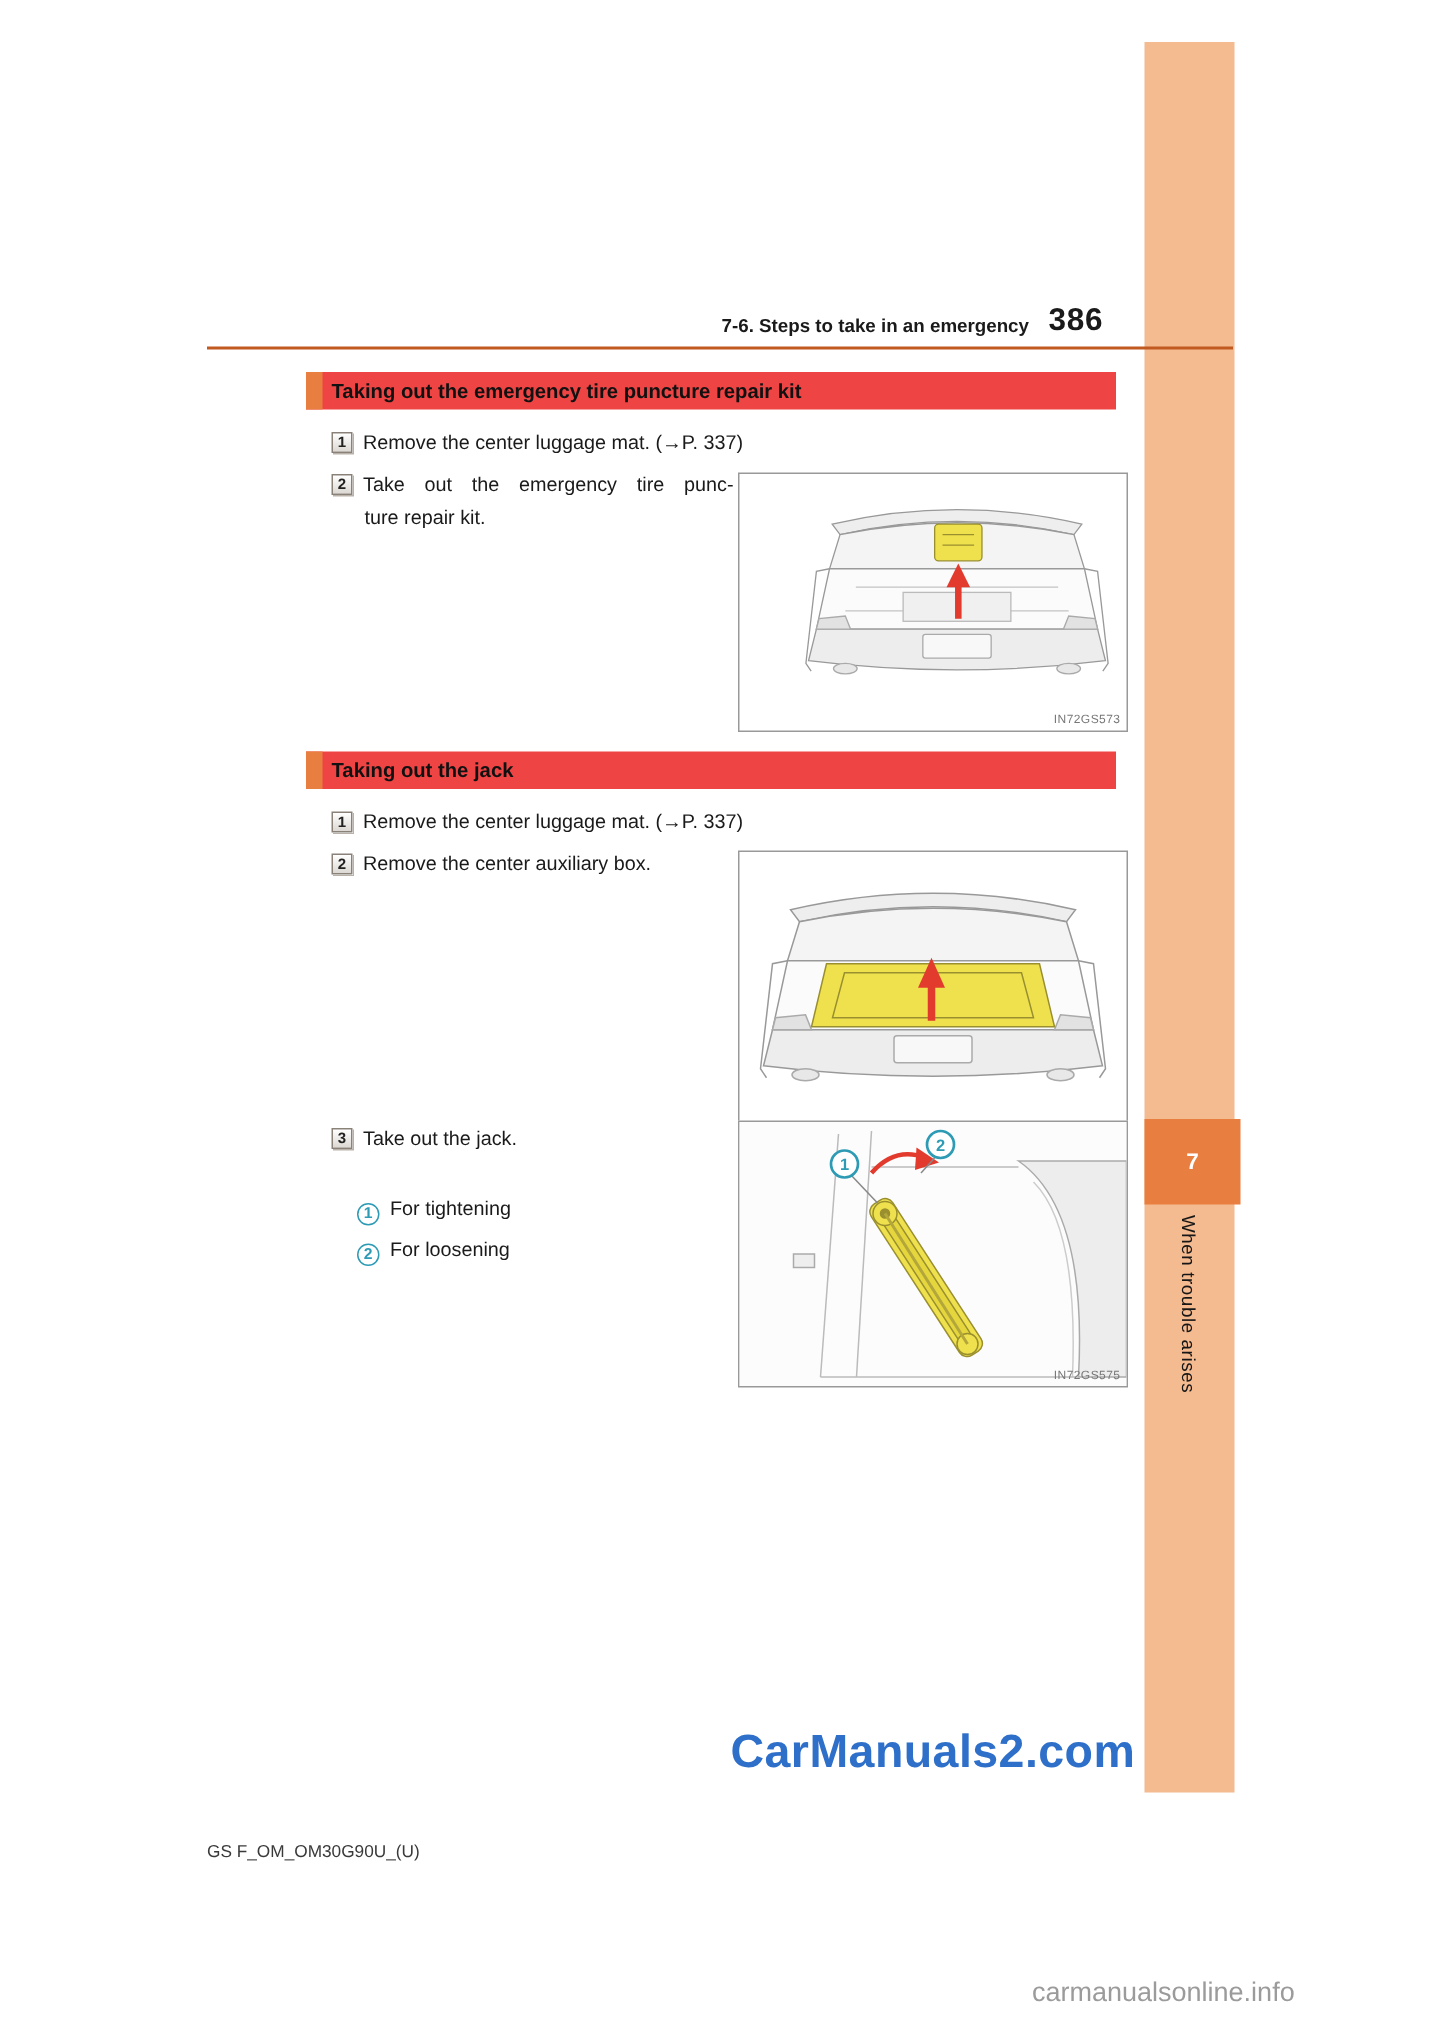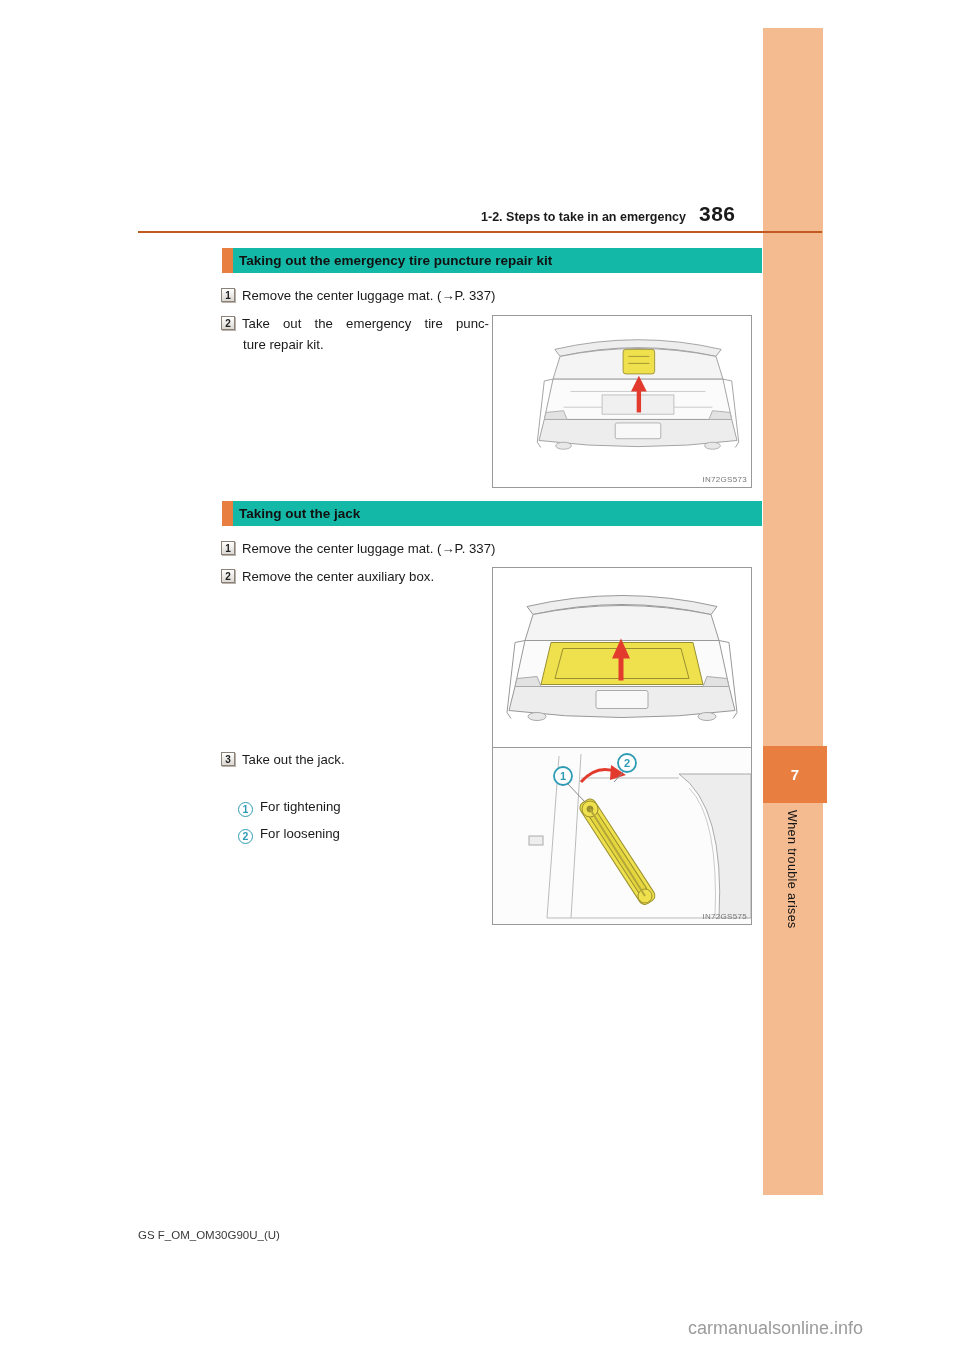--- a/index.html
+++ b/index.html
@@ -12,21 +12,21 @@
   .chapter-tab { position:absolute; left:763px; top:746px; width:64px; height:57px; background:#E87E40;
                  color:#fff; font-weight:bold; font-size:15px; display:flex; align-items:center; justify-content:center; }
   .chapter-label { position:absolute; left:785px; top:810px; writing-mode:vertical-rl; font-size:12.5px; color:#161616; letter-spacing:0.4px; }
 
   
   .header-title { position:absolute; left:420px; top:210px; width:266px; text-align:right; font-weight:bold; font-size:12.5px; }
   .header-pagenum { position:absolute; left:699px; top:202px; font-size:21px; font-weight:bold; letter-spacing:0.5px; }
   .header-rule { position:absolute; left:138px; top:231px; width:684px; height:2px; background:#C05A20; }
 
   
-  .section-bar { position:absolute; left:222px; width:540px; height:25px; background:#14b8a6; }
+  .section-bar { position:absolute; left:204px; width:540px; height:25px; background:#ef4444; }
   .bar-square { position:absolute; left:0; top:0; width:11px; height:25px; background:#E87E40; }
   .bar-text { position:absolute; left:17px; top:0; line-height:25px; font-weight:bold; font-size:13.5px; color:#111; }
 
   
   .step { position:absolute; white-space:nowrap; }
   .stepnum { display:inline-block; width:14px; height:14px; border:1px solid #8a8178; background:linear-gradient(#ffffff,#dcd8d3);
              font-size:10px; font-weight:bold; text-align:center; line-height:13px; vertical-align:1px; box-shadow:1px 1px 0 #b9b2aa; color:#222; }
   .steptext { font-size:13.2px; margin-left:7px; }
   .just { display:inline-block; width:247px; text-align:justify; text-align-last:justify; white-space:normal; }
   .cont { position:absolute; font-size:13.2px; }
@@ -52,21 +52,21 @@
 <body>
 
 <div class="page">
 
   <div class="sidebar-strip"></div>
   <div class="chapter-tab">
     <span>7</span>
   </div>
   <div class="chapter-label">When trouble arises</div>
 
-  <div class="header-title">1-2. Steps to take in an emergency</div>
+  <div class="header-title">7-6. Steps to take in an emergency</div>
   <div class="header-pagenum">386</div>
   <div class="header-rule"></div>
 
   <div class="section-bar" style="top:248px">
     <span class="bar-square"></span>
     <span class="bar-text">Taking out the emergency tire puncture repair kit</span>
   </div>
 
   <div class="step" style="left:221px; top:286px;">
     <span class="stepnum">1</span><span class="steptext">Remove the center luggage mat. (→P. 337)</span>
@@ -184,16 +184,17 @@
         <text class="svgnum" x="70" y="32">1</text>
       </g>
       <g>
         <circle cx="134" cy="15" r="9" fill="#fff" stroke="#2E9BB5" stroke-width="1.8"></circle>
         <text class="svgnum" x="134" y="19">2</text>
       </g>
     </svg>
     <span class="figlabel">IN72GS575</span>
   </div>
 
+  <div class="watermark">CarManuals2.com</div>
   <div class="doc-code">GS F_OM_OM30G90U_(U)</div>
   <div class="site-credit">carmanualsonline.info</div>
 
 </div>
 
 </body></html>

